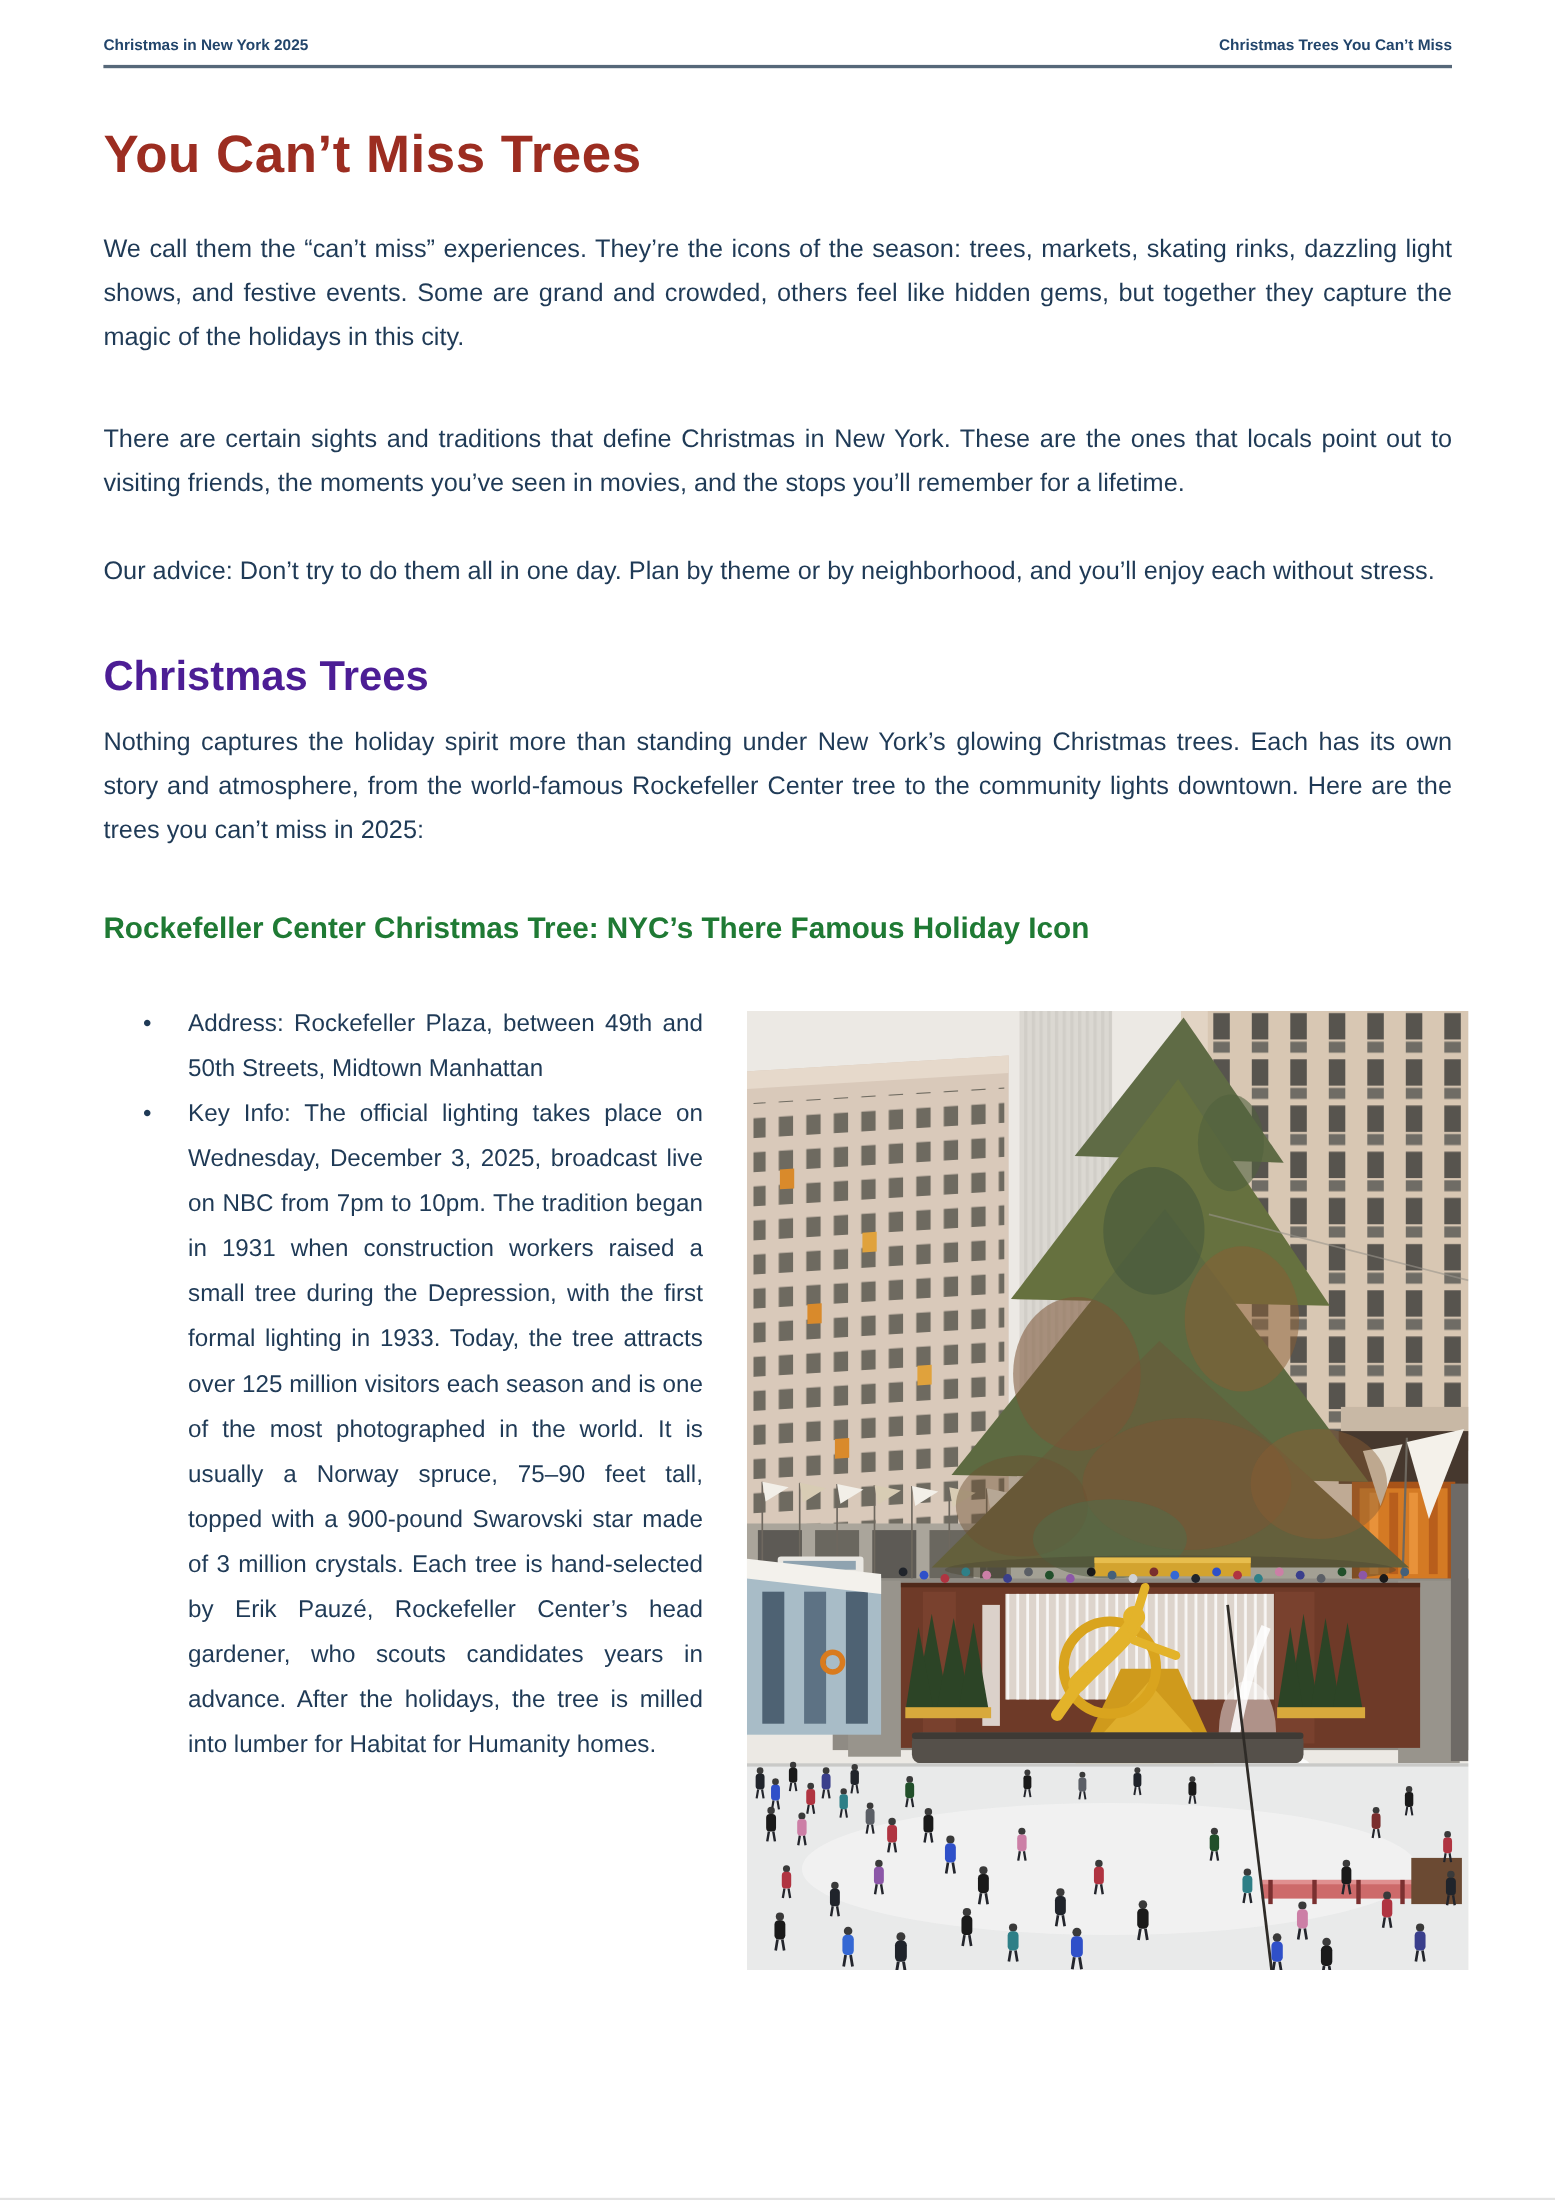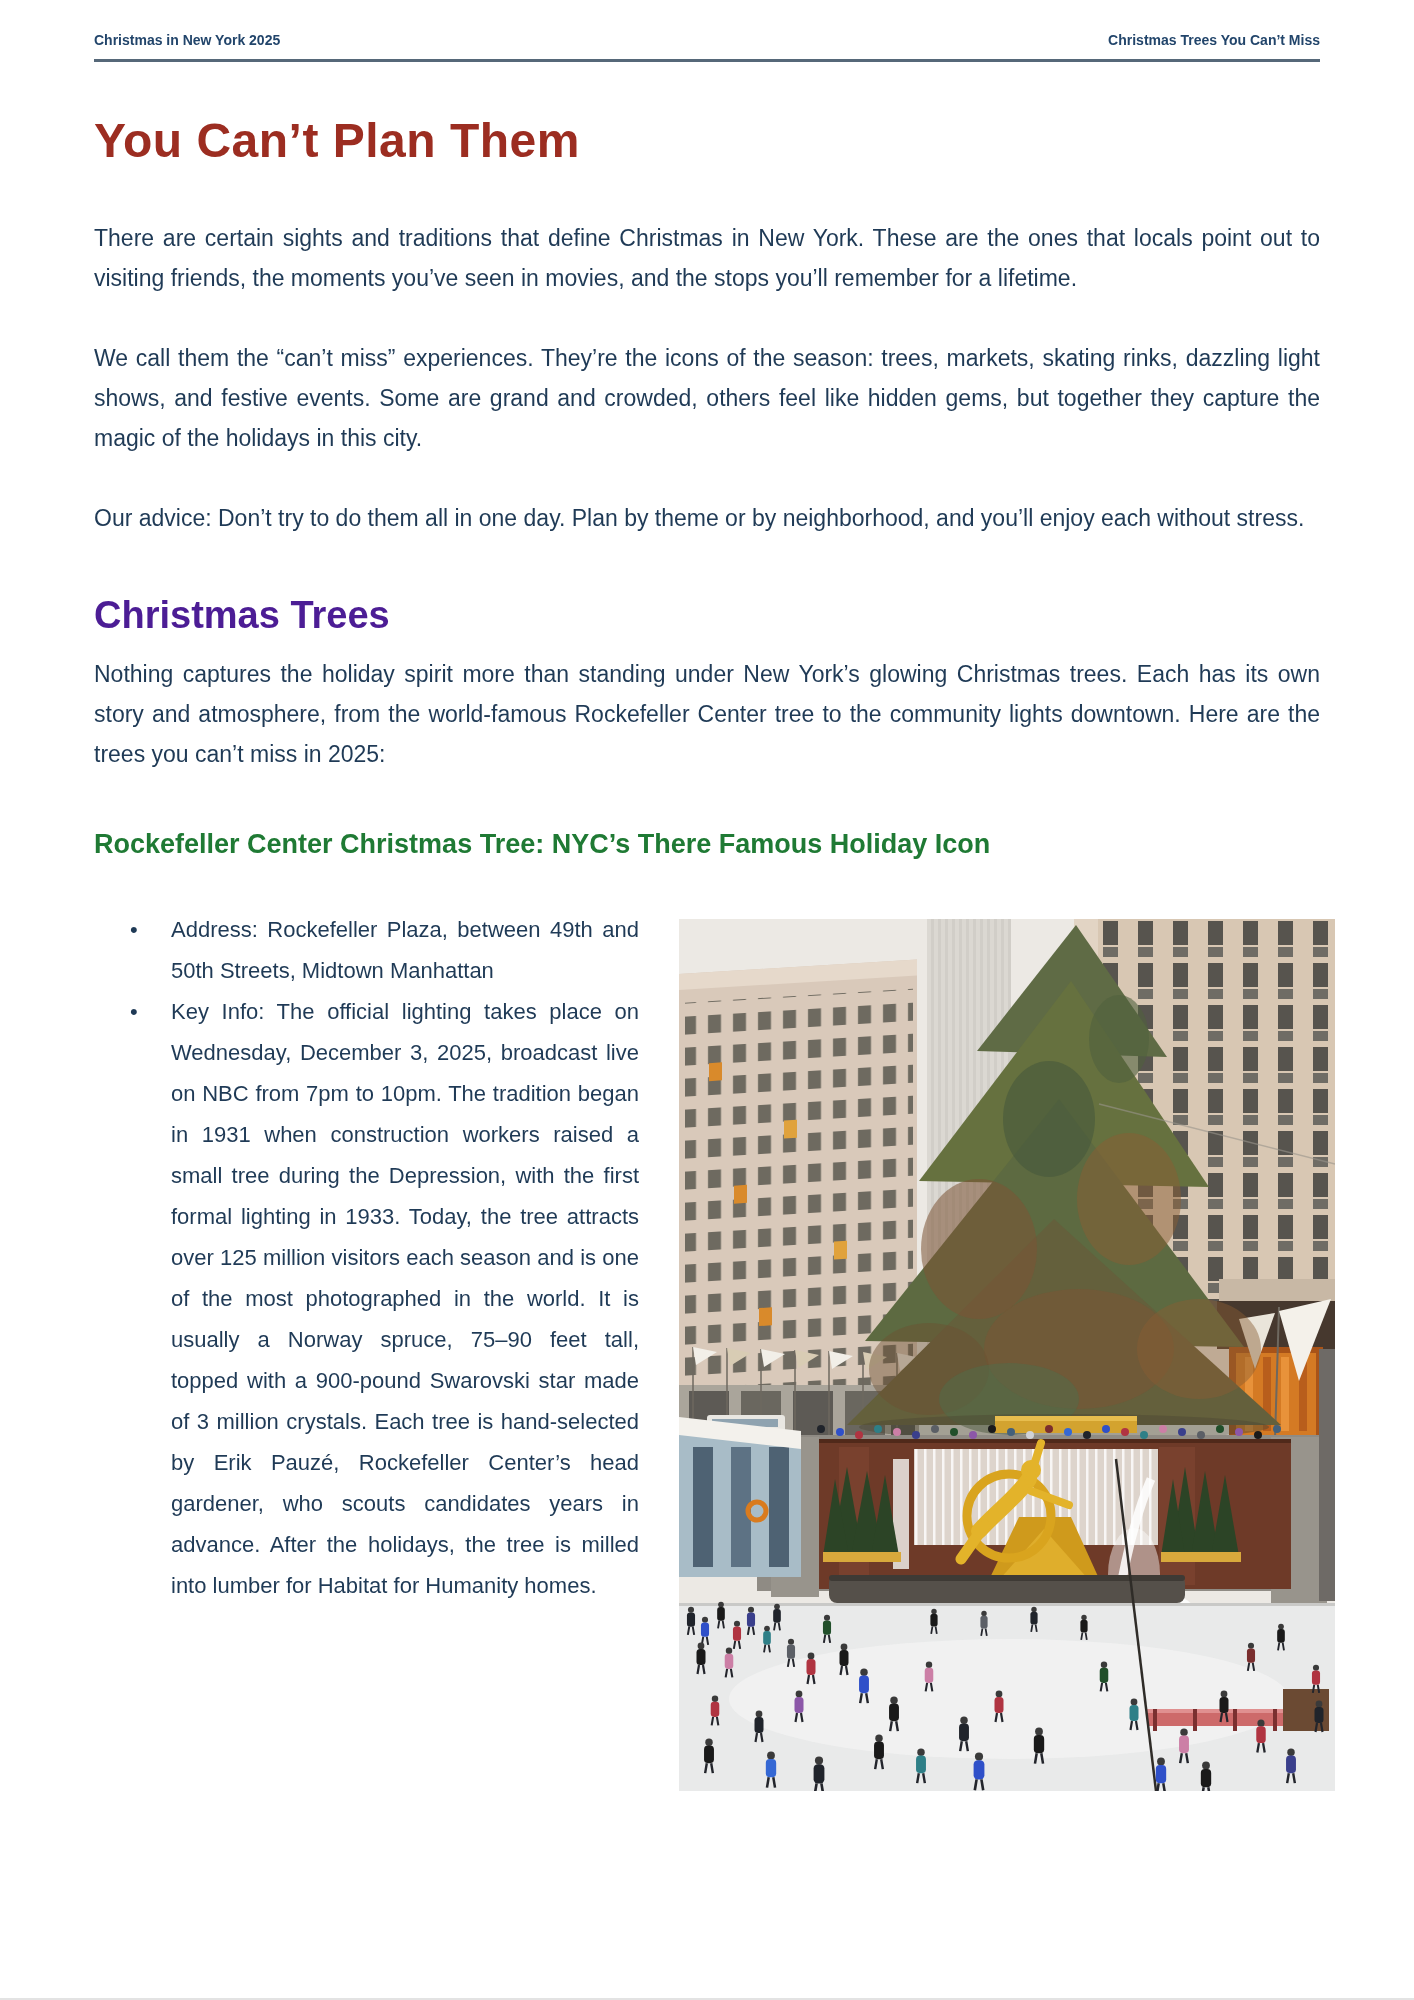--- a/index.html
+++ b/index.html
@@ -53,25 +53,25 @@
 </head>
 <body>
 
 <div class="page">
 
   <div class="doc-header">
     <span>Christmas in New York 2025</span>
     <span>Christmas Trees You Can’t Miss</span>
   </div>
 
-  <h1 class="doc-title">You Can’t Plan Them</h1>
+  <h1 class="doc-title">You Can’t Miss Trees</h1>
+
+  <p class="body-par">We call them the “can’t miss” experiences. They’re the icons of the season: trees, markets, skating rinks, dazzling light shows, and festive events. Some are grand and crowded, others feel like hidden gems, but together they capture the magic of the holidays in this city.</p>
 
   <p class="body-par first-par">There are certain sights and traditions that define Christmas in New York. These are the ones that locals point out to visiting friends, the moments you’ve seen in movies, and the stops you’ll remember for a lifetime.</p>
-
-  <p class="body-par">We call them the “can’t miss” experiences. They’re the icons of the season: trees, markets, skating rinks, dazzling light shows, and festive events. Some are grand and crowded, others feel like hidden gems, but together they capture the magic of the holidays in this city.</p>
 
   <p class="body-par"><span class="lead">Our advice:</span> <span>Don’t try to do them all in one day. Plan by theme or by neighborhood, and you’ll enjoy each without stress.</span></p>
 
   <h2 class="sec-heading">Christmas Trees</h2>
 
   <p class="body-par after-h2">Nothing captures the holiday spirit more than standing under New York’s glowing Christmas trees. Each has its own story and atmosphere, from the world-famous Rockefeller Center tree to the community lights downtown. Here are the trees you can’t miss in 2025:</p>
 
   <h3 class="sub-heading">Rockefeller Center Christmas Tree: NYC’s There Famous Holiday Icon</h3>
 
   <div class="content-row">

